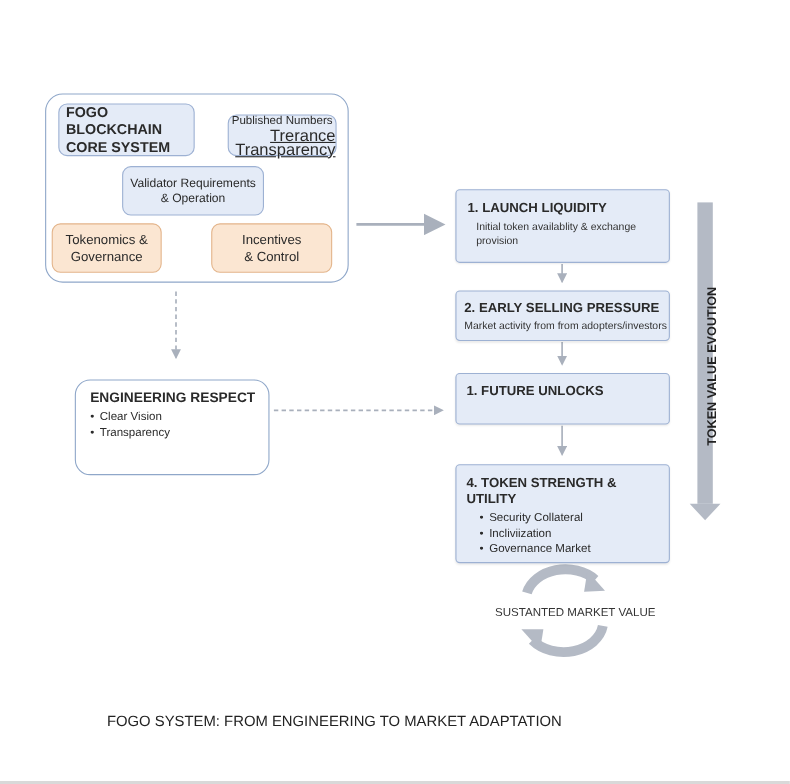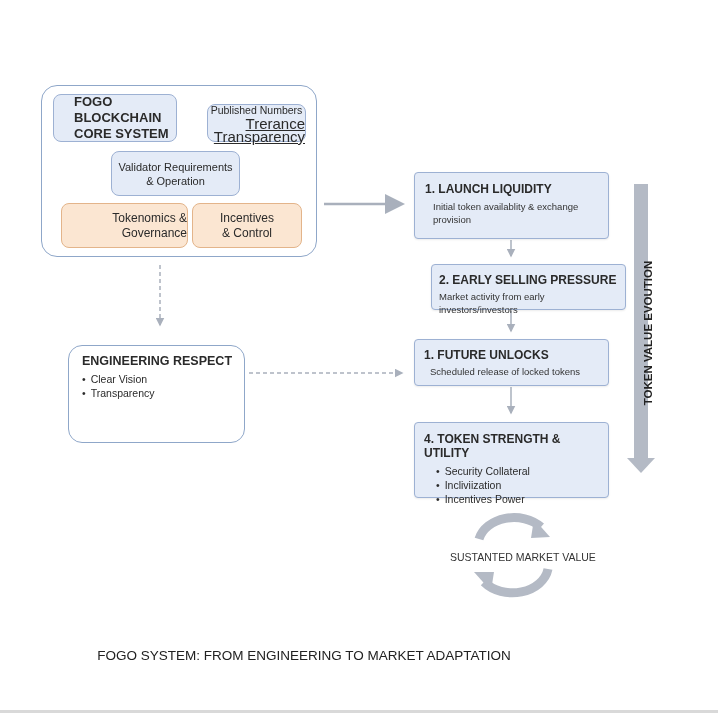--- a/index.html
+++ b/index.html
@@ -3,41 +3,41 @@
 <meta charset="utf-8">
 <style>
   html, body { margin:0; padding:0; }
   body { width:718px; height:713px; background:#ffffff; position:relative; overflow:hidden;
          font-family:"Liberation Sans", "DejaVu Sans", sans-serif; color:#2a2a2a; }
   .abs { position:absolute; box-sizing:border-box; }
   .outer { left:41px; top:85px; width:276px; height:172px; border:1.5px solid #8fa7c9; border-radius:16px; background:#fff; }
   .box-blue { background:#e4ebf7; border:1.5px solid #9db1d3; border-radius:8px; }
   .box-orange { background:#fbe6d2; border:1.5px solid #e3b48a; border-radius:8px; }
   .center-text { display:flex; flex-direction:column; align-items:center; justify-content:center; text-align:center; }
-  .core-title { left:53px; top:94px; width:124px; height:48px; font-weight:bold; font-size:13px; line-height:16px; padding-left:20px; justify-content:center; display:flex; flex-direction:column; }
+  .core-title { left:53px; top:94px; width:124px; height:48px; font-weight:bold; font-size:13px; line-height:16px; padding-left:6px; justify-content:center; display:flex; flex-direction:column; }
   .published { left:207px; top:104px; width:99px; height:38px; font-size:10.5px; line-height:13px;text-align:right; }
   .published .sub { font-size:15px;text-decoration:underline; }
   .validator { left:111px; top:151px; width:129px; height:45px; font-size:11px; line-height:14px; }
-  .tokenomics { left:61px; top:203px; width:127px; height:45px; font-size:12px; line-height:15px;align-items:flex-end; }
+  .tokenomics { left:47px; top:203px; width:100px; height:45px; font-size:12px; line-height:15px; }
   .incentives { left:192px; top:203px; width:110px; height:45px; font-size:12px; line-height:15px; }
-  .eng { left:68px; top:345px; width:177px; height:98px; border:1.5px solid #8fa7c9; border-radius:14px; background:#fff; padding:8px 0 0 13px; }
+  .eng { left:68px; top:345px; width:177px; height:87px; border:1.5px solid #8fa7c9; border-radius:14px; background:#fff; padding:8px 0 0 13px; }
   .eng .t { font-weight:bold; font-size:12.5px; margin-bottom:4px; }
   .eng ul, .step ul { margin:0; padding:0; list-style:none; }
   .eng li, .step li { font-size:10.5px; line-height:14px; }
   .eng li::before, .step li::before { content:"•"; margin-right:5px; }
   .step { background:#e4ebf7; border:1.5px solid #9db1d3; border-radius:4px; left:414px; width:195px; box-shadow:0 1px 2px rgba(0,0,0,0.08); }
   .step .t { font-weight:bold; font-size:12px; }
   .step .d { font-size:9.5px; line-height:13px; color:#333; }
   .s1 { top:172px; height:67px; padding:9px 0 0 10px; }
   .s1 .d { padding-left:8px; margin-top:4px; }
-  .s2 { top:264px; height:46px; padding:8px 0 0 7px;margin-left:17px; }
+  .s2 { top:264px; height:46px; padding:8px 0 0 7px; }
   .s2 .d { margin-top:3px; }
   .s3 { top:339px; height:47px; padding:8px 0 0 9px; }
   .s3 .d { padding-left:6px; margin-top:3px; }
-  .s4 { top:422px; height:76px; padding:9px 0 0 9px; }
+  .s4 { top:422px; height:90px; padding:9px 0 0 9px; }
   .s4 ul { padding-left:12px; margin-top:4px; }
   .vert-label { left:648px; top:333px; transform:translate(-50%,-50%) rotate(-90deg); font-weight:bold; font-size:11.5px; white-space:nowrap; color:#222; }
   .cycle-label { left:450px; top:551px; font-size:10.5px; color:#333; white-space:nowrap; }
   .footer { left:0; top:648px; width:608px; text-align:center; font-size:13.5px; color:#222; }
   .bottom-line { left:0; top:710px; width:718px; height:3px; background:#d9d9d9; }
   svg.overlay { position:absolute; left:0; top:0; }
 </style>
 </head>
 <body>
 
@@ -114,34 +114,33 @@
   </ul>
 </div>
 
 <div class="abs step s1">
   <div class="t">1. LAUNCH LIQUIDITY</div>
   <div class="d">Initial token availablity &amp; exchange provision</div>
 </div>
 
 <div class="abs step s2">
   <div class="t">2. EARLY SELLING PRESSURE</div>
-  <div class="d">Market activity from early investors/investors</div>
+  <div class="d">Market activity from from adopters/investors</div>
 </div>
 
 <div class="abs step s3">
   <div class="t">1. FUTURE UNLOCKS</div>
-  <div class="d">Scheduled release of locked tokens</div>
 </div>
 
 <div class="abs step s4">
   <div class="t">4. TOKEN STRENGTH &amp; UTILITY</div>
   <ul>
     <li>Security Collateral</li>
     <li>Incliviization</li>
-    <li>Incentives Power</li>
+    <li>Governance Market</li>
   </ul>
 </div>
 
 <div class="abs vert-label">TOKEN VALUE EVOUTION</div>
 
 <div class="abs cycle-label">SUSTANTED MARKET VALUE</div>
 
 <div class="abs footer">FOGO SYSTEM: FROM ENGINEERING TO MARKET ADAPTATION</div>
 
 <div class="abs bottom-line"></div>

